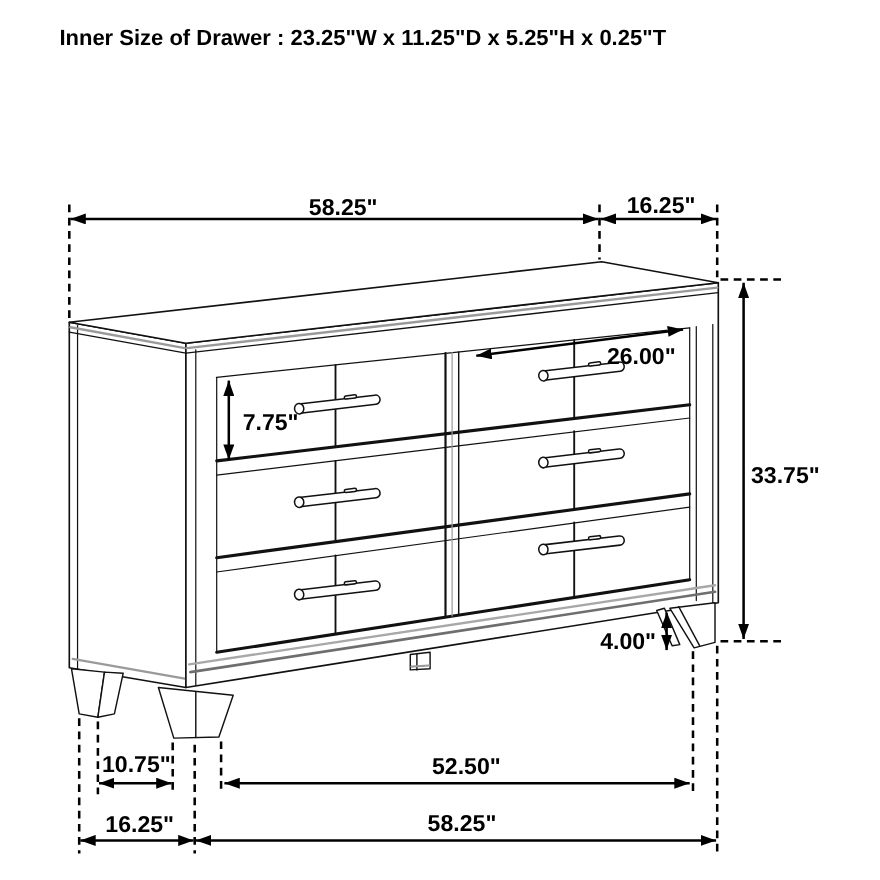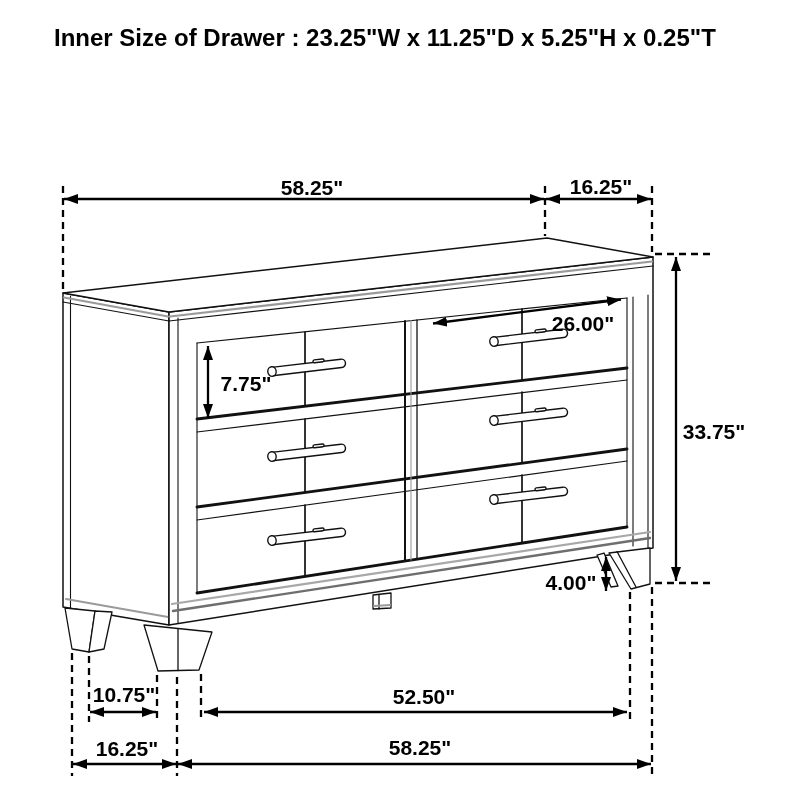--- a/index.html
+++ b/index.html
@@ -1,18 +1,18 @@
 <!DOCTYPE html>
 <html><head>
 <meta charset="utf-8">
 <style>
   html,body{margin:0;padding:0;background:#ffffff;}
   .stage{position:relative;width:800px;height:800px;background:#ffffff;overflow:hidden;
          font-family:"Liberation Sans", sans-serif;}
-  .title{position:absolute;left:54px;top:24px;font-size:24px;font-weight:bold;color:#000;
+  .title{position:absolute;left:54px;top:24px;font-size:20px;font-weight:bold;color:#000;
          letter-spacing:0px;white-space:nowrap;}
   svg{position:absolute;left:0;top:0;}
   .dimtext{font-family:"Liberation Sans", sans-serif;font-size:21px;font-weight:bold;fill:#000;}
 </style>
 </head>
 <body>
 
 <div class="stage">
 
   <div class="title">Inner Size of Drawer : 23.25"W x 11.25"D x 5.25"H x 0.25"T</div>

